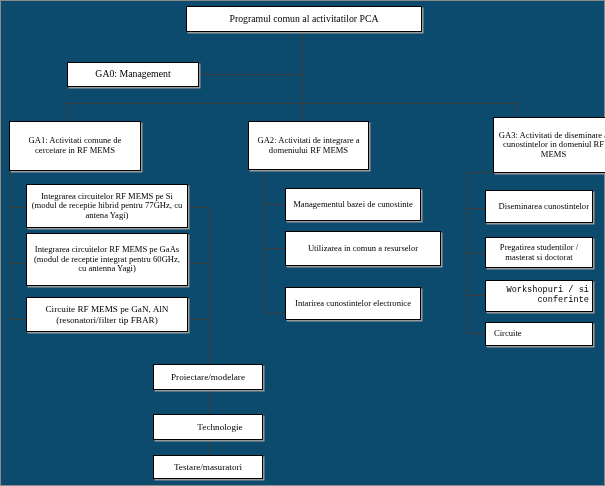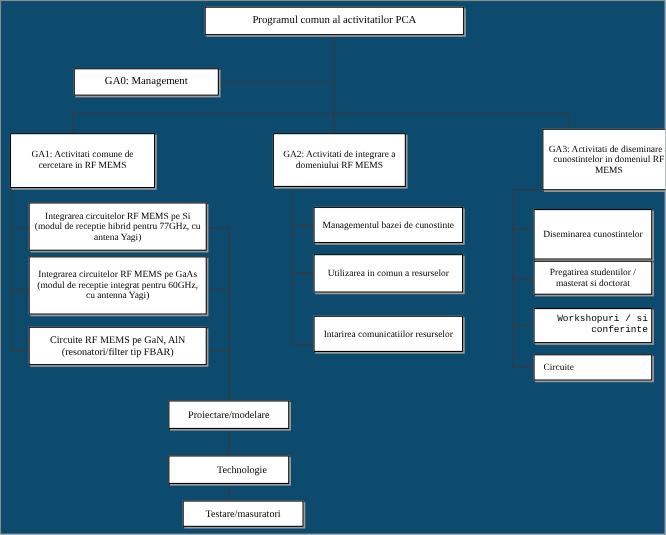--- a/index.html
+++ b/index.html
@@ -128,43 +128,43 @@
   <div class="node fs85" style="left:26px; top:233px; width:162px; height:53px;">
     <span class="txt">Integrarea circuitelor RF MEMS  pe GaAs (modul de receptie integrat pentru 60GHz, cu antenna Yagi)</span>
   </div>
   <div class="node fs9" style="left:26px; top:297px; width:162px; height:35px;">
     <span class="txt">Circuite RF MEMS pe GaN, AlN (resonatori/filter tip FBAR)</span>
   </div>
 
   <div class="node fs85" style="left:285px; top:188px; width:136px; height:33px;">
     <span class="txt">Managementul bazei de cunostinte</span>
   </div>
-  <div class="node fs85" style="left:285px; top:231px; width:136px; height:35px;">
+  <div class="node fs85" style="left:285px; top:231px; width:156px; height:35px;">
     <span class="txt">Utilizarea in comun a resurselor</span>
   </div>
   <div class="node fs85" style="left:285px; top:287px; width:136px; height:33px;">
-    <span class="txt">Intarirea comunicatiilor resurselor</span>
+    <span class="txt">Intarirea cunostintelor electronice</span>
   </div>
 
-  <div class="node fs85" style="left:485px; top:190px; width:108px; height:46px;">
+  <div class="node fs85" style="left:485px; top:190px; width:108px; height:33px;text-align:right;">
     <span class="txt">Diseminarea cunostintelor</span>
   </div>
   <div class="node fs85" style="left:485px; top:237px; width:108px; height:31px;">
     <span class="txt">Pregatirea studentilor / masterat si doctorat</span>
   </div>
   <div class="node fs85" style="left:485px; top:280px; width:108px; height:32px;">
     <span class="txt" style="text-align:right;font-family:Liberation Mono, monospace;">Workshopuri / si conferinte</span>
   </div>
   <div class="node fs85" style="left:485px; top:322px; width:108px; height:24px;">
     <span class="txt" style="text-align:left; padding-left:8px;">Circuite</span>
   </div>
 
   <div class="node fs9" style="left:153px; top:364px; width:110px; height:26px;">
     <span class="txt">Proiectare/modelare</span>
   </div>
   <div class="node fs9" style="left:153px; top:414px; width:110px; height:26px;padding-left:24px;">
     <span class="txt">Technologie</span>
   </div>
-  <div class="node fs9" style="left:166px; top:455px; width:110px; height:24px;">
+  <div class="node fs9" style="left:153px; top:455px; width:110px; height:24px;">
     <span class="txt">Testare/masuratori</span>
   </div>
 
 </div>
 
 </body></html>

